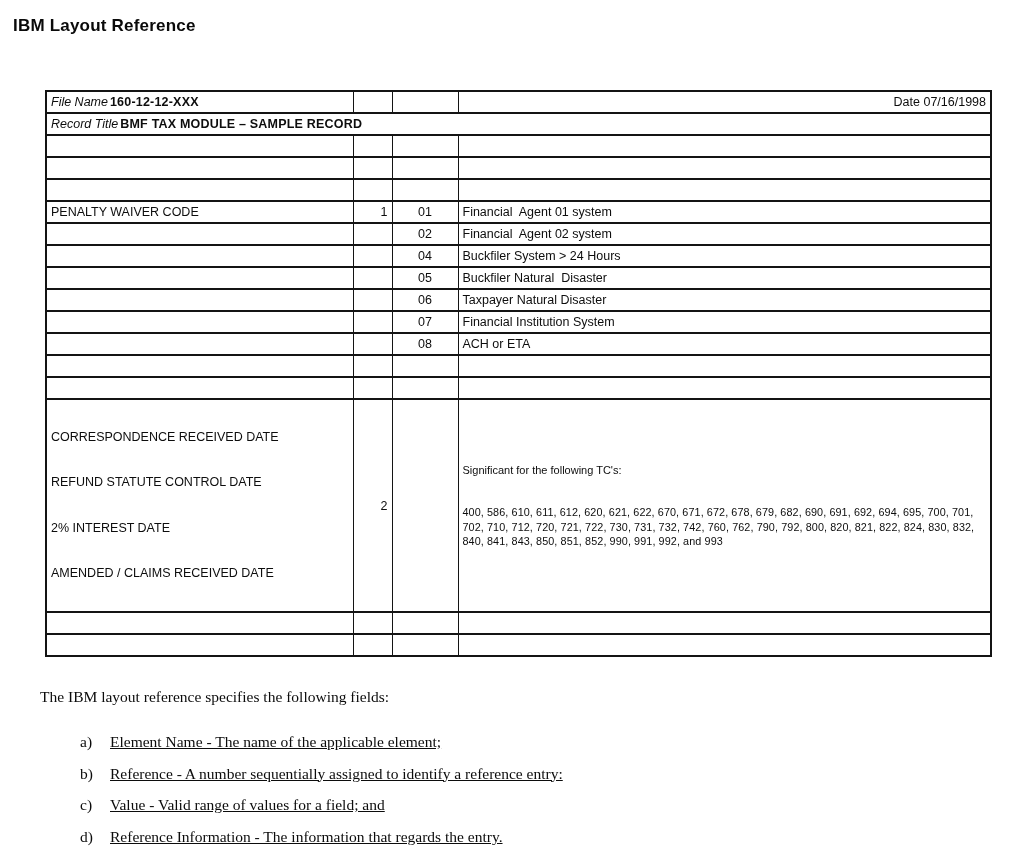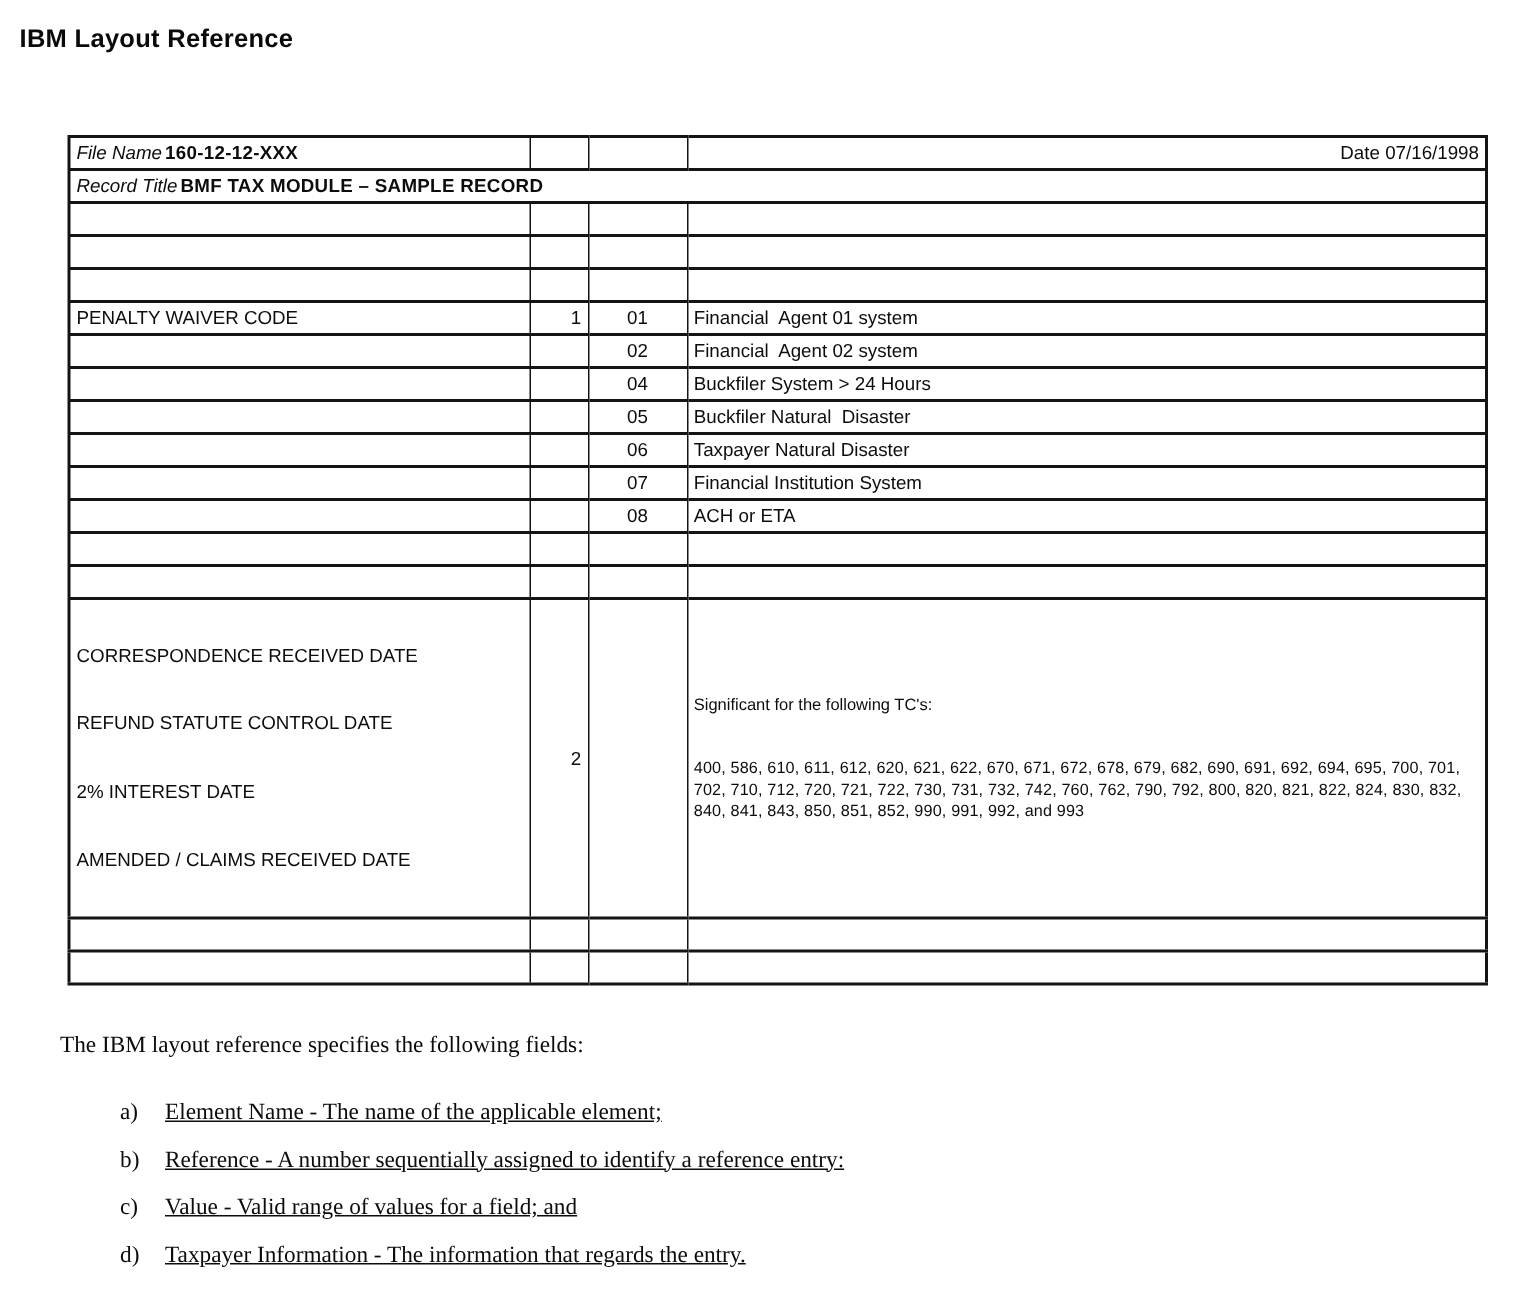--- a/index.html
+++ b/index.html
@@ -192,15 +192,15 @@
   <div class="footer-item">
     <span class="letter">b)</span>
     <span class="text">Reference - A number sequentially assigned to identify a reference entry:</span>
   </div>
   <div class="footer-item">
     <span class="letter">c)</span>
     <span class="text">Value - Valid range of values for a field; and</span>
   </div>
   <div class="footer-item">
     <span class="letter">d)</span>
-    <span class="text">Taxpayer Information - The information that regards the entry.</span>
+    <span class="text">Reference Information - The information that regards the entry.</span>
   </div>
 </div>
 
 </body></html>

